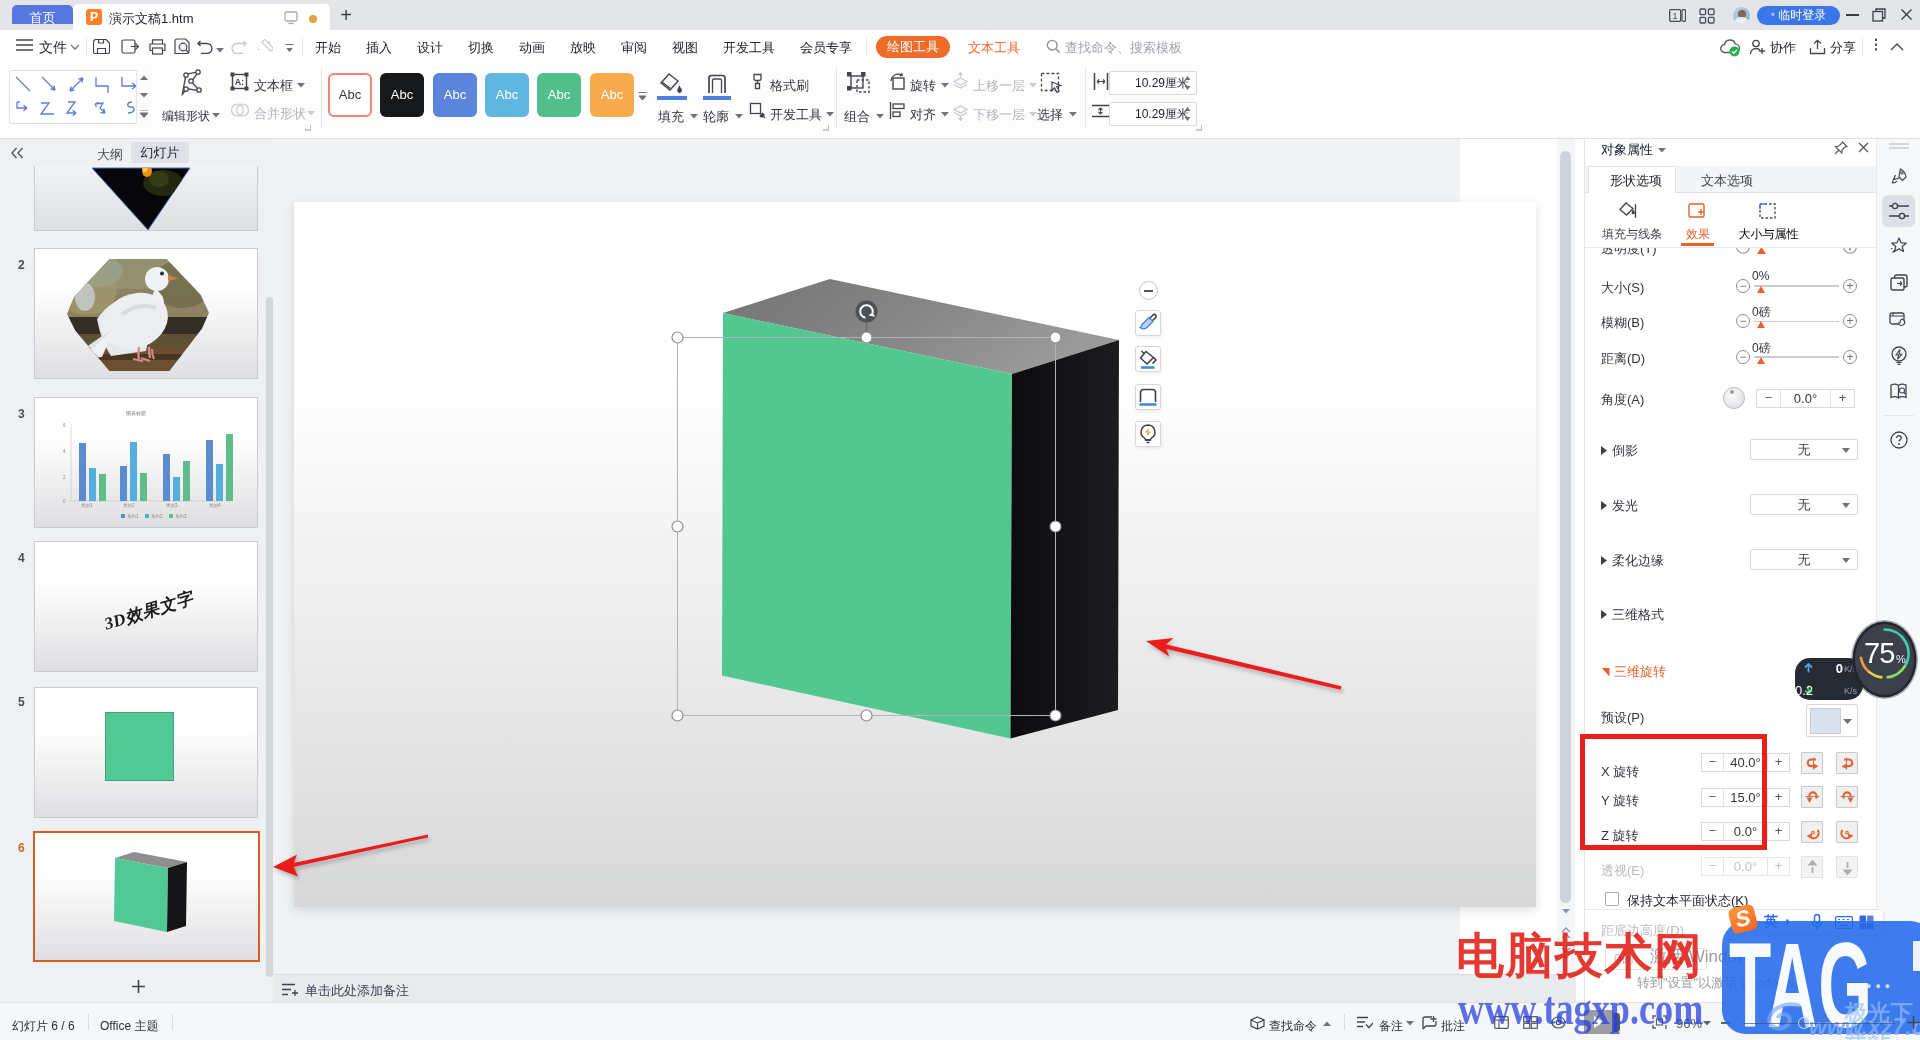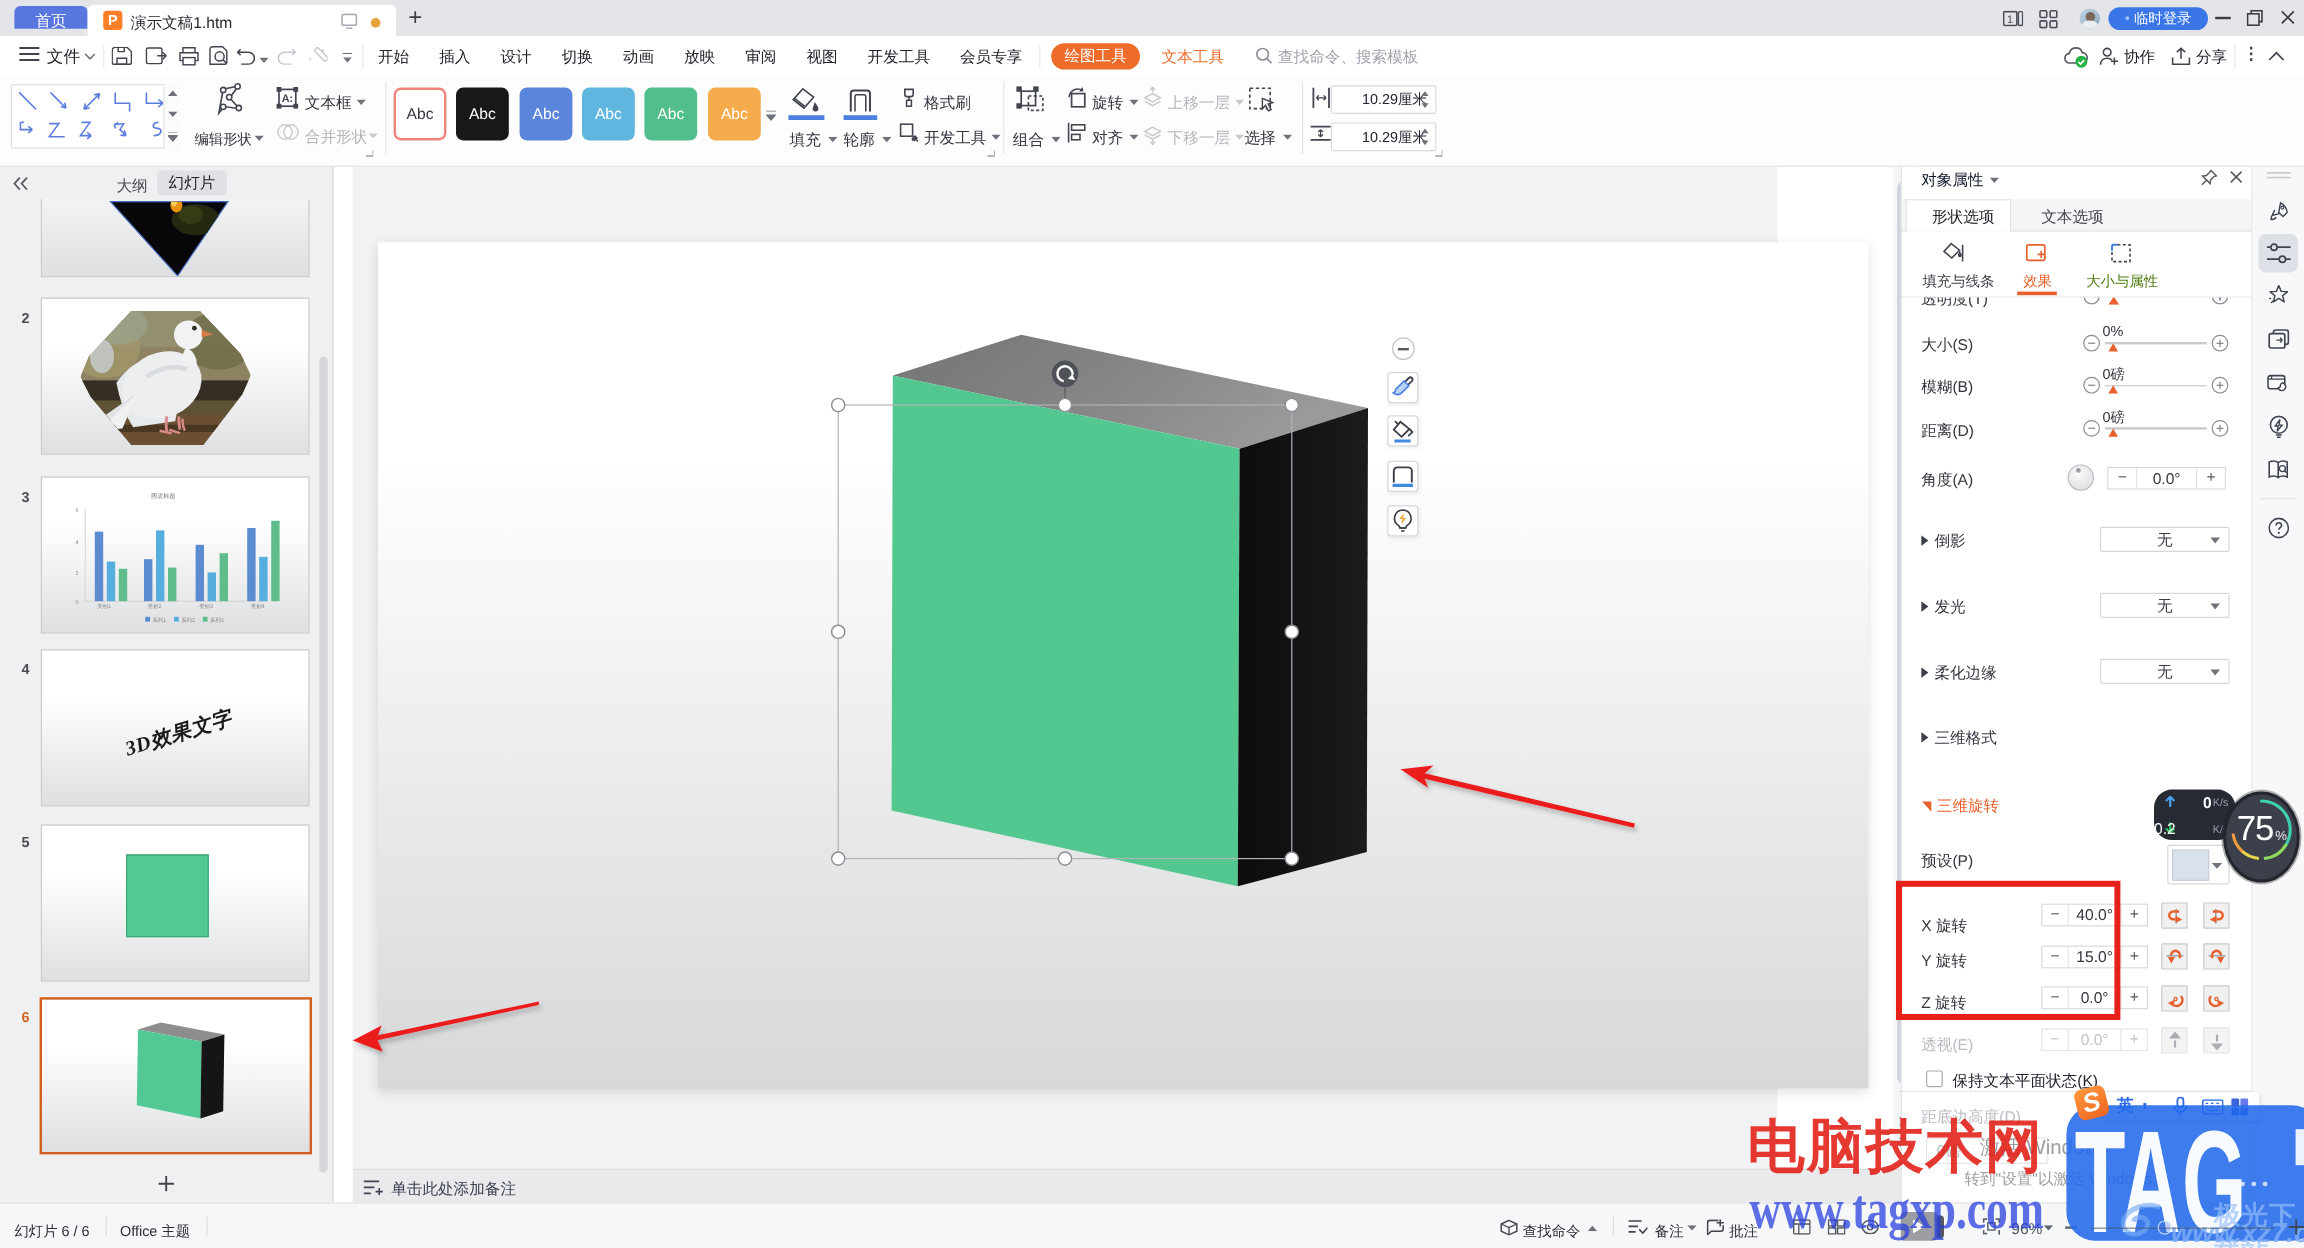--- a/index.html
+++ b/index.html
@@ -22,21 +22,21 @@
 .vsep { position:absolute; width:1px; background:#e4e5e8; }
 .rlabel { position:absolute; font-size:12px; color:#33353f; }
 .gray { color:#b3b5bc !important; }
 .abc { position:absolute; top:73px; width:44px; height:44px; border-radius:6px; color:#fff; font-size:13px; text-align:center; line-height:44px; }
 .ipt { position:absolute; left:1109px; width:88px; height:24px; border:1px solid #d8dadd; border-radius:2px; background:#fff; font-size:12px; color:#212330; line-height:22px; padding-left:25px; }
 
 #leftpanel { left:0; top:139px; width:278px; height:864px; background:#eff0f2; border-right:1px solid #d9dadd; }
 .thumb { position:absolute; left:34px; width:224px; background:linear-gradient(#ffffff 30%,#dedfe1); border:1px solid #c9cbd0; }
 .tnum { position:absolute; left:18px; font-size:12px; color:#4b4d55; font-weight:bold; }
 
-#canvasarea { left:294px; top:139px; width:1187px; height:864px; background:#f1f2f4; }
+#canvasarea { left:273px; top:139px; width:1187px; height:864px; background:#f1f2f4; }
 #slide { position:absolute; left:21px; top:63px; width:1242px; height:705px; background:linear-gradient(#ffffff 25%,#d7d8d9); box-shadow:0 3px 10px rgba(0,0,0,0.13); }
 #notesbar { position:absolute; left:0px; top:835px; width:1303px; height:29px; background:#e9eaec; border-top:1px solid #dcdde0; color:#3f4254; font-size:13px; }
 
 #rightpanel { left:1584px; top:139px; width:292px; height:864px; background:#fff; border-left:1px solid #e4e5e7; }
 .prow-label { position:absolute; left:16px; font-size:13px; color:#33353f; }
 .dd { position:absolute; left:165px; width:108px; height:21px; border:1px solid #d5d7db; border-radius:2px; background:#fff; font-size:13px; color:#3a3d47; text-align:center; line-height:19px; }
 .dd:after { content:""; position:absolute; right:7px; top:8px; border:4px solid transparent; border-top:5px solid #6f727b; }
 .srow { position:absolute; left:0; width:292px; height:14px; }
 .srow .sl { position:absolute; left:16px; top:0px; font-size:13px; color:#33353f; }
 .srow .sv { position:absolute; left:167px; top:-10px; font-size:12px; color:#33353f; }
@@ -652,21 +652,21 @@
   <svg class="abs" style="left:102px;top:62px" width="22" height="20" viewBox="0 0 22 20">
       <rect x="2" y="3" width="15" height="13" rx="1.5" fill="none" stroke="#e8602b" stroke-width="1.4"></rect>
       <path d="M14 8v6M11 11h6" stroke="#e8602b" stroke-width="1.3"></path>
     </svg>
   <div class="abs" style="left:88px;top:87px;width:50px;text-align:center;font-size:12px;color:#e8602b">效果</div>
   <div class="abs" style="left:96px;top:104px;width:33px;height:3px;background:#e8602b"></div>
   <svg class="abs" style="left:172px;top:62px" width="22" height="20" viewBox="0 0 22 20">
       <rect x="3" y="3" width="15" height="14" fill="none" stroke="#42454f" stroke-width="1.3" stroke-dasharray="2.5 2"></rect>
       <path d="M3 3v5M3 3h5" stroke="#4a7de2" stroke-width="1.6"></path>
     </svg>
-  <div class="abs" style="left:147px;top:87px;width:73px;text-align:center;font-size:12px;color:#4d7c0f">大小与属性</div>
+  <div class="abs" style="left:147px;top:87px;width:73px;text-align:center;font-size:12px;color:#000000">大小与属性</div>
   <div class="abs" style="left:0;top:108px;width:292px;height:1px;background:#e8e9eb"></div>
 
   <div class="abs" style="left:0;top:109px;width:292px;height:8px;overflow:hidden">
     <div class="prow-label" style="top:-8px">透明度(T)</div>
     <svg style="position:absolute;left:151px;top:-8px" width="14" height="14" viewBox="0 0 14 14">
         <circle cx="7" cy="7" r="6.3" fill="none" stroke="#8b8e94" stroke-width="1.1"></circle>
         <path d="M3.5 7h7" stroke="#6f727b" stroke-width="1.3"></path>
       </svg>
     
     <path></path>
@@ -922,21 +922,21 @@
       <path d="M4.5 1.5v8M1 4.5L4.5 1 8 4.5" fill="none" stroke="#4aa3f0" stroke-width="1.8"></path>
     </svg>
   <div style="position:absolute;left:0;top:3px;width:48px;text-align:right;color:#fff;font-size:13px;font-weight:bold">0</div>
   <div style="position:absolute;left:49px;top:6px;color:#989daa;font-size:9px">K/s</div>
   <svg style="position:absolute;left:9px;top:27px" width="9" height="10" viewBox="0 0 9 10">
       <path d="M4.5 0.5v8M1 5.5L4.5 9 8 5.5" fill="none" stroke="#35c45e" stroke-width="1.8"></path>
     </svg>
   <div style="position:absolute;left:0;top:25px;width:48px;text-align:left;color:#fff;font-size:13px;font-weight:normal">0.2</div>
   <div style="position:absolute;left:49px;top:28px;color:#989daa;font-size:9px">K/s</div>
 </div>
-<div class="abs" style="left:1855px;top:662px;width:59px;height:71px;border-radius:50%;background:#3b404b;z-index:32;box-shadow:0 0 0 2.5px #23262c, 0 0 0 4px rgba(35,38,44,0.35)">
+<div class="abs" style="left:1855px;top:624px;width:59px;height:71px;border-radius:50%;background:#3b404b;z-index:32;box-shadow:0 0 0 2.5px #23262c, 0 0 0 4px rgba(35,38,44,0.35)">
   <svg style="position:absolute;left:0;top:0" width="59" height="59" viewBox="0 0 59 59">
     <path d="M29.5 5.5a24 24 0 0 1 20.8 36" fill="none" stroke="#3fcfae" stroke-width="2.6" stroke-linecap="round"></path>
     <path d="M50.3 41.5a24 24 0 0 1-18.7 11.9" fill="none" stroke="#8fd95e" stroke-width="2.6"></path>
     <path d="M27.4 53.4a24 24 0 0 1-14.5-6.5" fill="none" stroke="#e8d44a" stroke-width="2.6"></path>
     <path d="M12.9 46.9a24 24 0 0 1-6.9-13.2" fill="none" stroke="#f09a3e" stroke-width="2.6" stroke-linecap="round"></path>
   </svg>
   <div style="position:absolute;left:9px;top:13px;color:#fff;font-size:29px;font-weight:normal;letter-spacing:-1px">75</div>
   <div style="position:absolute;left:41px;top:29px;color:#e8eaee;font-size:11px">%</div>
 </div>
 

